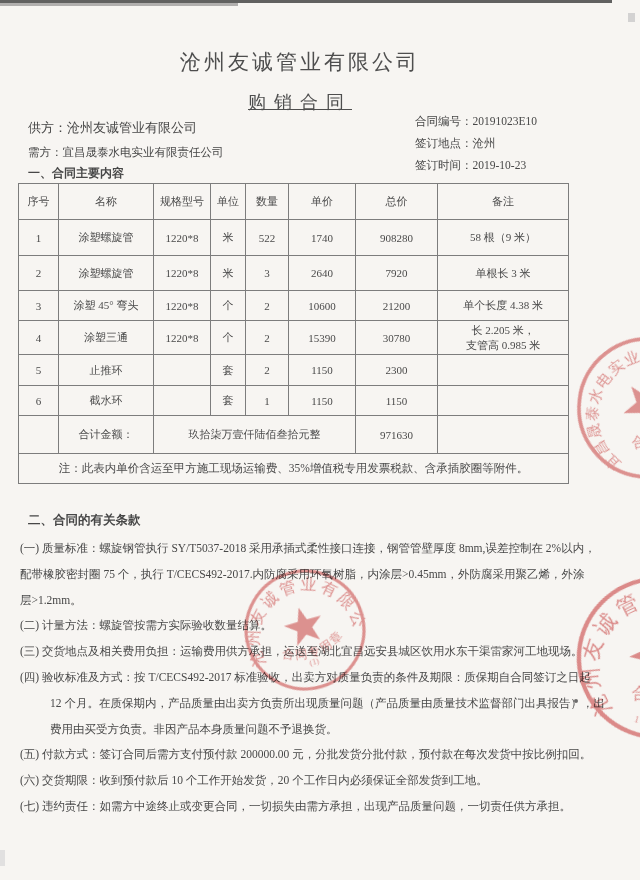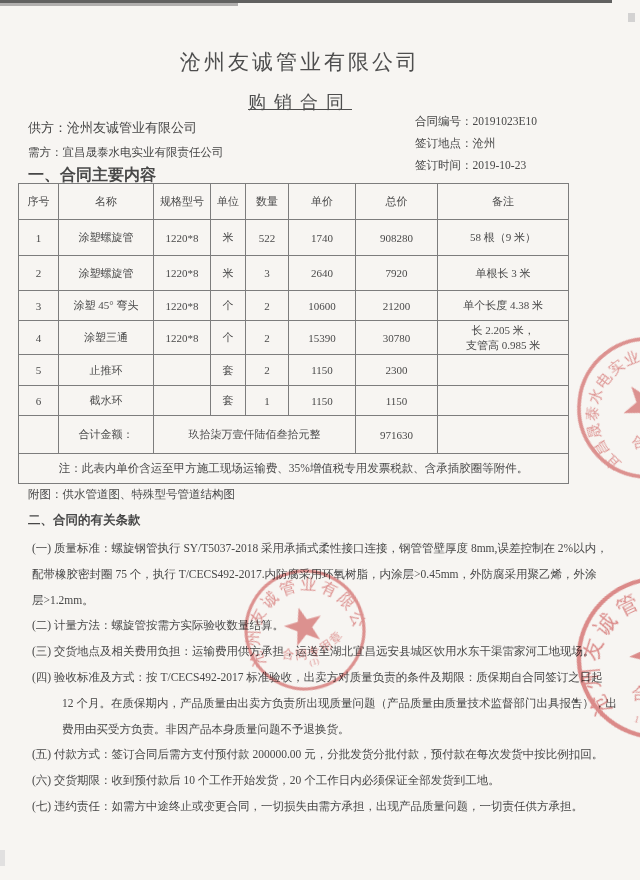--- a/index.html
+++ b/index.html
@@ -32,21 +32,21 @@
     color:#4e4e4e;font-weight:500;white-space:nowrap;
   }
   .doc-subtitle{
     position:absolute;left:0;top:90px;width:600px;
     text-align:center;font-size:18px;letter-spacing:8px;
     color:#4e4e4e;font-weight:500;white-space:nowrap;text-decoration:underline;
   }
   .supplier-line{position:absolute;left:28px;top:119px;font-size:13px;white-space:nowrap;}
   .buyer-line{position:absolute;left:28px;top:145px;font-size:11.5px;white-space:nowrap;}
   .meta-block{position:absolute;left:415px;top:110px;font-size:11.5px;line-height:22px;white-space:nowrap;}
-  .section-title{font-weight:700;font-size:16px;white-space:nowrap;}
+  .section-title{font-weight:700;font-size:12px;white-space:nowrap;}
   .section1-title{position:absolute;left:28px;top:165px;}
   .attachment-line{position:absolute;left:28px;top:487px;font-size:11.5px;white-space:nowrap;}
   .section2-title{position:absolute;left:28px;top:512px;font-size:12.5px;text-align:center;}
 
   table.items{
     position:absolute;left:18px;top:183px;
     border-collapse:collapse;table-layout:fixed;width:550px;
     font-size:11px;color:#4a4a4a;
     background:transparent;
   }
@@ -58,21 +58,21 @@
   }
   table.items{border:1.5px solid #6b6b6b;}
   tr.hdr{height:36px;}
   tr.r1{height:36px;} tr.r2{height:35px;} tr.r3{height:30px;}
   tr.r4{height:34px;} tr.r5{height:31px;} tr.r6{height:30px;}
   tr.total-row{height:38px;}
   tr.note-row{height:30px;}
   td.remark{white-space:pre-line;line-height:1.3;}
   td.note-cell{text-align:left;padding-left:6px;font-size:11.5px;white-space:nowrap;}
 
-  .clauses{position:absolute;left:32px;top:536px;width:600px;font-size:11.5px;}
+  .clauses{position:absolute;left:20px;top:536px;width:600px;font-size:11.5px;}
   .cl{line-height:25.8px;white-space:nowrap;}
   .cl.ind{padding-left:30px;}
 
   
   .stamp{position:absolute;color:var(--stamp-red,#d14b4b);opacity:.58;mix-blend-mode:multiply;filter:blur(.35px);}
   .stamp svg{display:block;}
   .stamp text{fill:currentColor;font-family:"Liberation Serif","DejaVu Serif",serif;}
   .stamp-buyer{left:573px;top:333px;transform:rotate(-38deg);}
   .stamp-seller-mid{left:241px;top:566px;transform:rotate(-16deg);}
   .stamp-seller-right{left:572px;top:572px;transform:rotate(-24deg);opacity:.62;}
@@ -198,21 +198,20 @@
         <td colspan="4">玖拾柒万壹仟陆佰叁拾元整</td>
         <td>971630</td>
         <td></td>
       </tr>
       <tr class="note-row">
         <td class="note-cell" colspan="8">注：此表内单价含运至甲方施工现场运输费、35%增值税专用发票税款、含承插胶圈等附件。</td>
       </tr>
     </tbody>
       </table>
 
-    <div class="attachment-line">附图：供水管道图、特殊型号管道结构图</div>
     <div class="section-title section2-title">二、合同的有关条款</div>
 
     <div class="clauses">
       <div class="cl">(一) 质量标准：螺旋钢管执行 SY/T5037-2018 采用承插式柔性接口连接，钢管管壁厚度 8mm,误差控制在 2%以内，</div>
       <div class="cl">配带橡胶密封圈 75 个，执行 T/CECS492-2017.内防腐采用环氧树脂，内涂层&gt;0.45mm，外防腐采用聚乙烯，外涂</div>
       <div class="cl">层&gt;1.2mm。</div>
       <div class="cl">(二) 计量方法：螺旋管按需方实际验收数量结算。</div>
       <div class="cl">(三) 交货地点及相关费用负担：运输费用供方承担，运送至湖北宜昌远安县城区饮用水东干渠雷家河工地现场。</div>
       <div class="cl">(四) 验收标准及方式：按 T/CECS492-2017 标准验收，出卖方对质量负责的条件及期限：质保期自合同签订之日起</div>
       <div class="cl ind">12 个月。在质保期内，产品质量由出卖方负责所出现质量问题（产品质量由质量技术监督部门出具报告），出</div>

